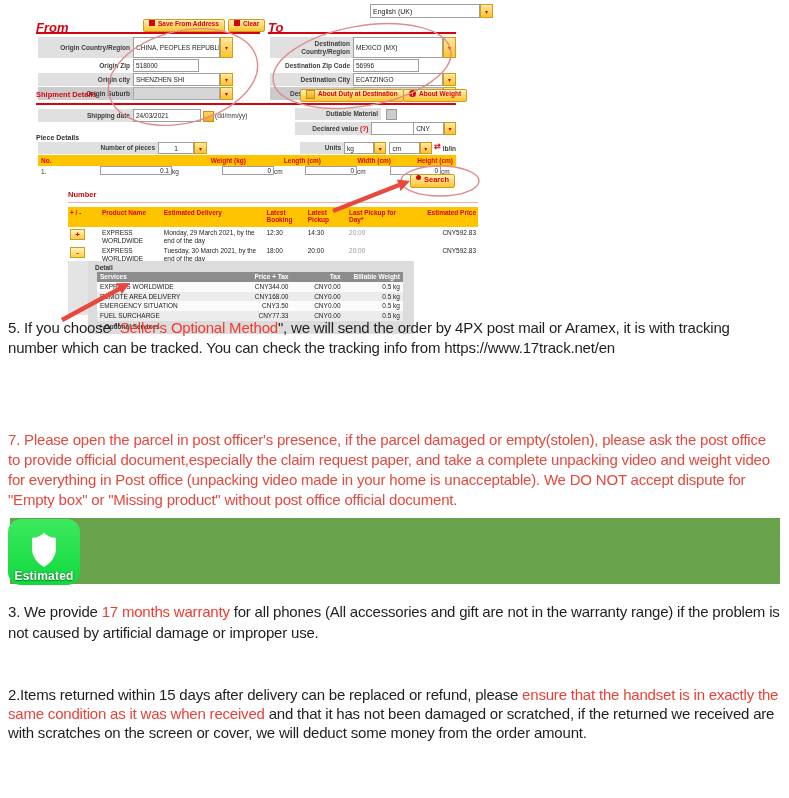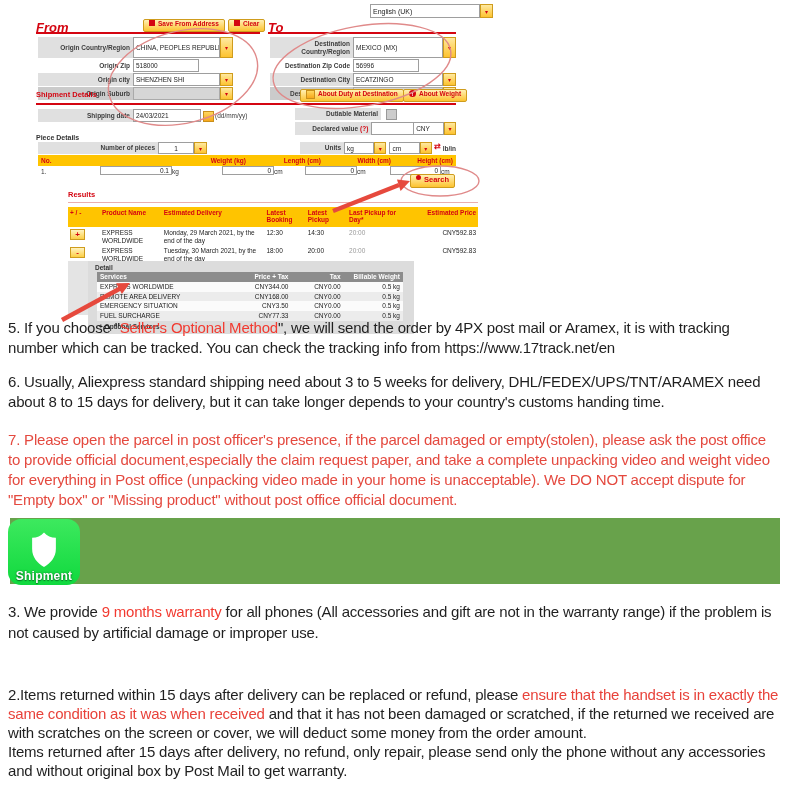--- a/index.html
+++ b/index.html
@@ -197,21 +197,21 @@
     <span class="abs" style="left:319px;top:2px;">cm</span>
     <div class="abs field ra" style="left:352px;top:0;width:45px;justify-content:flex-end;">0</div>
     <span class="abs" style="left:403px;top:2px;">cm</span>
   </div>
 
   <div class="abs ybtn" style="left:410px;top:174px;height:12px;font-size:7.5px;">
     <span class="icon-dot"></span>
     <span>Search</span>
   </div>
 
-  <div class="abs sec-title" style="left:68px;top:190px;">Results</div>
+  <div class="abs sec-title" style="left:68px;top:190px;">Number</div>
   <div class="abs pinkline" style="left:68px;top:202px;width:410px;"></div>
 
   <div class="abs rt-h" style="left:68px;top:207px;width:410px;min-height:20px;">
     <div class="c0">+ / -</div>
     <div class="c1">Product Name</div>
     <div class="c2">Estimated Delivery</div>
     <div class="c3">Latest Booking</div>
     <div class="c4">Latest Pickup</div>
     <div class="c5">Last Pickup for Day*</div>
     <div class="c6">Estimated Price</div>
@@ -283,34 +283,32 @@
     <ellipse cx="440" cy="181" rx="39" ry="15" fill="none" stroke="#e08a8a" stroke-width="1.4"></ellipse>
     <line x1="333" y1="211" x2="399" y2="185" stroke="#e6493d" stroke-width="4.5"></line>
     <polygon points="410,181 400.6,190.9 397.0,179.6" fill="#e6493d"></polygon>
     <line x1="62" y1="320" x2="121" y2="288" stroke="#e6493d" stroke-width="4.5"></line>
     <polygon points="130,283 121.9,294.1 116.1,283.3" fill="#e6493d"></polygon>
   </svg>
 
   <div class="para" style="top:318px;">
     <span>5. If you choose "</span><span class="red-inline">Seller's Optional Method</span><span>", we will send the order by 4PX post mail or Aramex, it is with tracking number which can be tracked. You can check the tracking info from https://www.17track.net/en</span>
   </div>
-  <div class="para" style="top:372px;">6. Usually, Aliexpress standard shipping need about 3 to 5 weeks for delivery, DHL/FEDEX/UPS/TNT/ARAMEX need about 8 to 15 days for delivery, but it can take longer depends to your country's customs handing time.</div>
   <div class="para para-red" style="top:430px;">7. Please open the parcel in post officer's presence, if the parcel damaged or empty(stolen), please ask the post office to provide official document,especially the claim request paper, and take a complete unpacking video and weight video for everything in Post office (unpacking video made in your home is unacceptable). We DO NOT accept dispute for "Empty box" or "Missing product" without post office official document.</div>
 
   <div class="banner">
     <div class="appicon">
       <svg width="40" height="40" viewBox="0 0 64 64">
         <path d="M32 4 C36.5 9.5 43.5 12.5 51 12.5 L51 30 C51 44 42.5 53 32 59 C21.5 53 13 44 13 30 L13 12.5 C20.5 12.5 27.5 9.5 32 4 Z" fill="#ffffff"></path>
       </svg>
-      <span class="lbl">Shipment</span>
+      <span class="lbl">Estimated</span>
     </div>
   </div>
 
   <div class="para" style="top:601px;line-height:21px;">
-    <span>3. We provide </span><span class="red-inline">9 months warranty</span><span> for all phones (All accessories and gift are not in the warranty range) if the problem is not caused by artificial damage or improper use.</span>
+    <span>3. We provide </span><span class="red-inline">17 months warranty</span><span> for all phones (All accessories and gift are not in the warranty range) if the problem is not caused by artificial damage or improper use.</span>
   </div>
 
   <div class="para" style="top:685px;line-height:19px;">
     <span>2.Items returned within 15 days after delivery can be replaced or refund, please </span><span class="red-inline" style="color:#e8423a;">ensure that the handset is in exactly the same condition as it was when received</span><span> and that it has not been damaged or scratched, if the returned we received are with scratches on the screen or cover, we will deduct some money from the order amount.</span>
-    <div>Items returned after 15 days after delivery, no refund, only repair, please send only the phone without any accessories and without original box by Post Mail to get warranty.</div>
   </div>
 
 </div>
 
 </body></html>

